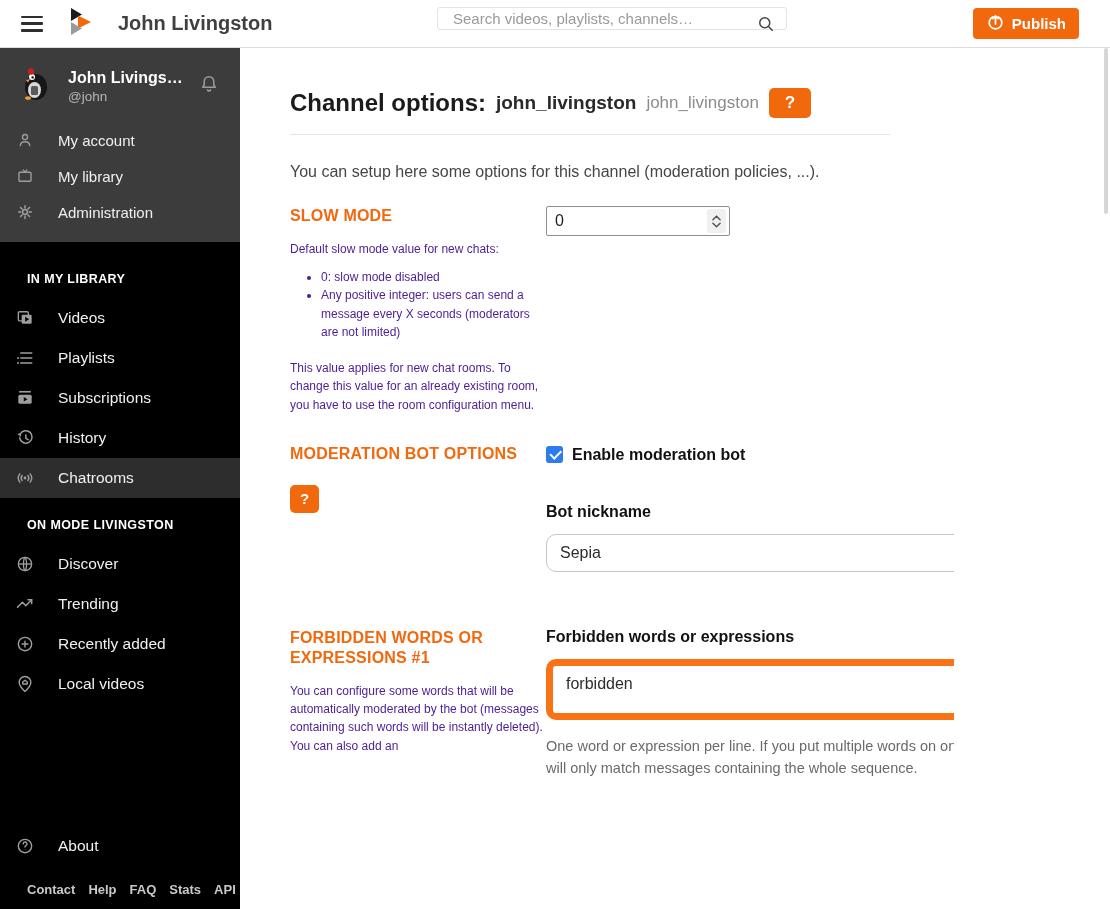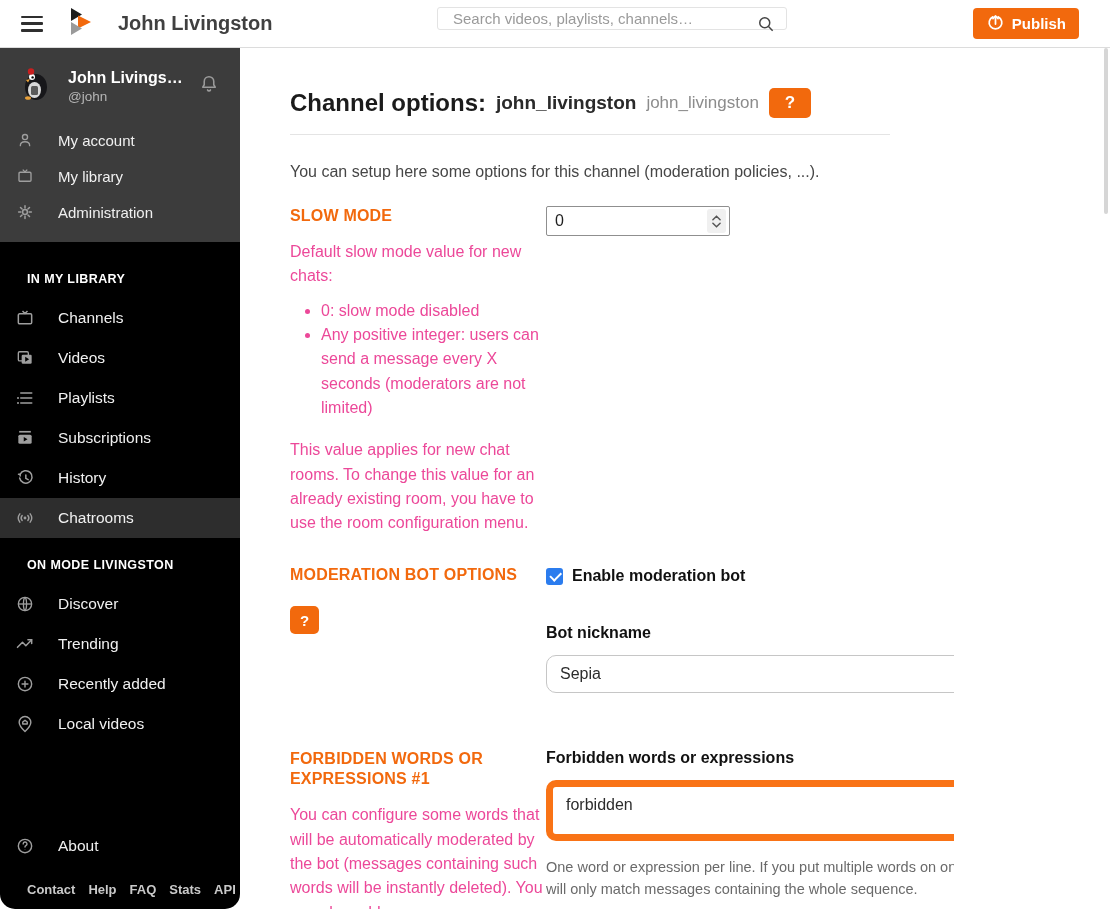--- a/index.html
+++ b/index.html
@@ -19,21 +19,21 @@
   .searchbox input { border:none; outline:none; flex:1; height:100%; padding:0 36px 0 15px;
     font-size:15px; color:#333; font-family:inherit; background:transparent; }
   .searchbox input::placeholder { color:#9a9a9a; }
   .search-ic { position:absolute; right:10px; top:6px; color:#444; }
   .publish-btn { position:absolute; right:31px; top:8px; height:31px; background:var(--accent);
     color:#fff; border:none; border-radius:4px; font-weight:bold; font-size:15px;
     display:flex; align-items:center; gap:7px; padding:0 13px; cursor:pointer; font-family:inherit; }
 
   
   .sidebar { position:fixed; top:48px; left:0; bottom:0; width:240px; background:#000;
-    color:#fff; display:flex; flex-direction:column; z-index:20;border-radius:15px; }
+    color:#fff; display:flex; flex-direction:column; z-index:20; }
   .user-zone { background:#3c3c3c; padding:16px 18px 10px 16px; display:flex; align-items:center; }
   .user-meta { margin-left:12px; flex:1; min-width:0; }
   .user-name { font-size:16px; font-weight:bold; color:#fff; white-space:nowrap; }
   .user-handle { font-size:13.5px; color:#b6b6b6; margin-top:2px; }
   .bell { color:#9b9b9b; cursor:pointer; margin-right:2px; }
   .acct-menu { background:#3c3c3c; padding:4px 0 12px 0; }
   .side-item { display:flex; align-items:center; height:36px; padding-left:15px;
     color:#f0f0f0; font-size:15px; cursor:pointer; text-decoration:none; }
   .side-item .icn { width:20px; height:20px; margin-right:23px; color:#9e9e9e;
     display:flex; align-items:center; justify-content:center; flex-shrink:0; }
@@ -57,21 +57,21 @@
     width:42px; height:30px; font-size:17px; font-weight:bold; cursor:pointer; font-family:inherit; }
   .divider { border:none; border-top:1px solid #e4e4e4; margin-top:16px; }
   .intro { margin-top:28px; font-size:16px; color:#464646; }
 
   .form-row { display:grid; grid-template-columns:256px 476px; }
   .row-slow { margin-top:25px; }
   .row-bot  { margin-top:30px; }
   .row-words{ margin-top:56px; }
   .col-label h2 { color:var(--accent); font-size:16px; font-weight:bold; letter-spacing:.2px;
     line-height:1.25; margin-bottom:14px; }
-  .col-label p, .col-label li { font-size:16px; color:#ec4899; line-height:1.52; }
+  .col-label p, .col-label li { font-size:12px; color:#4c1d95; line-height:1.52; }
   .col-label ul { margin:10px 0 18px 0; padding-left:31px; }
   .col-label .note { margin-top:18px; }
   .small-q { width:29px; height:28px; border-radius:5px; font-size:15px; margin-top:7px; }
 
   .num-wrap { position:relative; width:184px; height:30px; }
   .num-wrap input { width:100%; height:100%; border:1px solid #8f8f8f; border-radius:2px;
     font-size:16px; color:#1f1f1f; padding:0 28px 0 8px; font-family:inherit; outline:none; }
   .spinner { position:absolute; right:4px; top:3px; width:19px; height:24px; background:#f0f0f0;
     border-radius:3px; display:flex; flex-direction:column; align-items:center;
     justify-content:center; gap:1px; cursor:pointer; color:#555; }
@@ -185,29 +185,20 @@
           <path d="M12 3.5v3M12 17.5v3M3.5 12h3M17.5 12h3M6 6l2.1 2.1M15.9 15.9 18 18M18 6l-2.1 2.1M8.1 15.9 6 18"></path>
         </svg>
       </span>
       <span>Administration</span>
     </a>
   </div>
 
   <div class="lib-zone">
     <div class="sect-title">IN MY LIBRARY</div>
 
-    <a class="side-item">
-      <span class="icn">
-        <svg width="20" height="20" viewBox="0 0 24 24" fill="none" stroke="currentColor" stroke-width="1.8" stroke-linejoin="round">
-          <polyline points="9,3.5 12,6.5 15,3.5"></polyline>
-            <rect x="4" y="7" width="16" height="12" rx="1.5"></rect>
-        </svg>
-      </span>
-      <span>Channels</span>
-    </a>
     <a class="side-item">
       <span class="icn">
         <svg width="20" height="20" viewBox="0 0 24 24">
           <rect x="4" y="4.5" width="12" height="11" rx="1.5" fill="none" stroke="currentColor" stroke-width="1.6"></rect>
           <rect x="8" y="8" width="12" height="11" rx="1.5" fill="currentColor"></rect>
           <polygon points="12.2,10.5 17,13.5 12.2,16.5" fill="#000"></polygon>
         </svg>
       </span>
       <span>Videos</span>
     </a>

